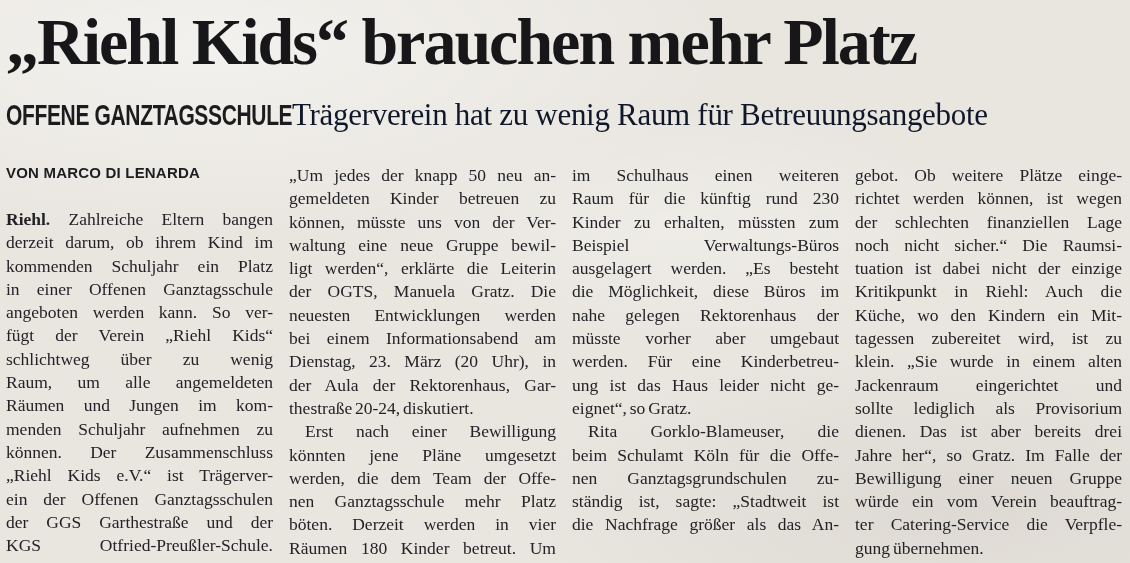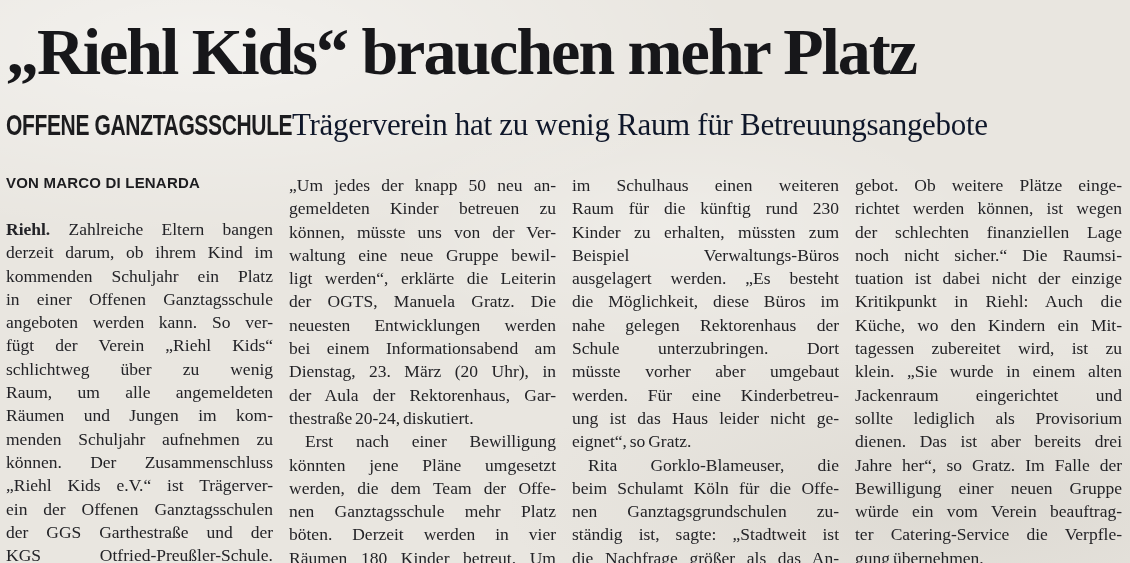--- a/index.html
+++ b/index.html
@@ -15,21 +15,21 @@
       radial-gradient(700px 260px at 85% 90%, rgba(168,162,150,0.18), rgba(168,162,150,0) 65%),
       radial-gradient(500px 200px at 60% 40%, rgba(255,255,255,0.25), rgba(255,255,255,0) 60%),
       #e9e6e0;
     color: #232327;
     font-family: "Liberation Serif", serif;
   }
   .page {
     padding: 2px 6px 0 6px;
   }
   .headline {
-    margin: 14px 0 0 0;
+    margin: 4px 0 0 0;
     font-family: "Liberation Serif", serif;
     font-weight: bold;
     font-size: 66px;
     line-height: 72px;
     letter-spacing: -2px;
     color: #17171a;
     white-space: nowrap;
   }
   .subhead {
     margin-top: 20px;
@@ -166,21 +166,20 @@
     <div class="col">
       <div class="col-body">
           <div>
             <div class="line">im Schulhaus einen weiteren</div>
             <div class="line">Raum für die künftig rund 230</div>
             <div class="line">Kinder zu erhalten, müssten zum</div>
             <div class="line">Beispiel Verwaltungs-Büros</div>
             <div class="line">ausgelagert werden. „Es besteht</div>
             <div class="line">die Möglichkeit, diese Büros im</div>
             <div class="line">nahe gelegen Rektorenhaus der</div>
-            <div class="line">Schule unterzubringen. Dort</div>
             <div class="line">müsste vorher aber umgebaut</div>
             <div class="line">werden. Für eine Kinderbetreu-</div>
             <div class="line">ung ist das Haus leider nicht ge-</div>
             <div class="line endline">eignet“, so Gratz.</div>
           </div>
           <div>
             <div class="line indent">Rita Gorklo-Blameuser, die</div>
             <div class="line">beim Schulamt Köln für die Offe-</div>
             <div class="line">nen Ganztagsgrundschulen zu-</div>
             <div class="line">ständig ist, sagte: „Stadtweit ist</div>

